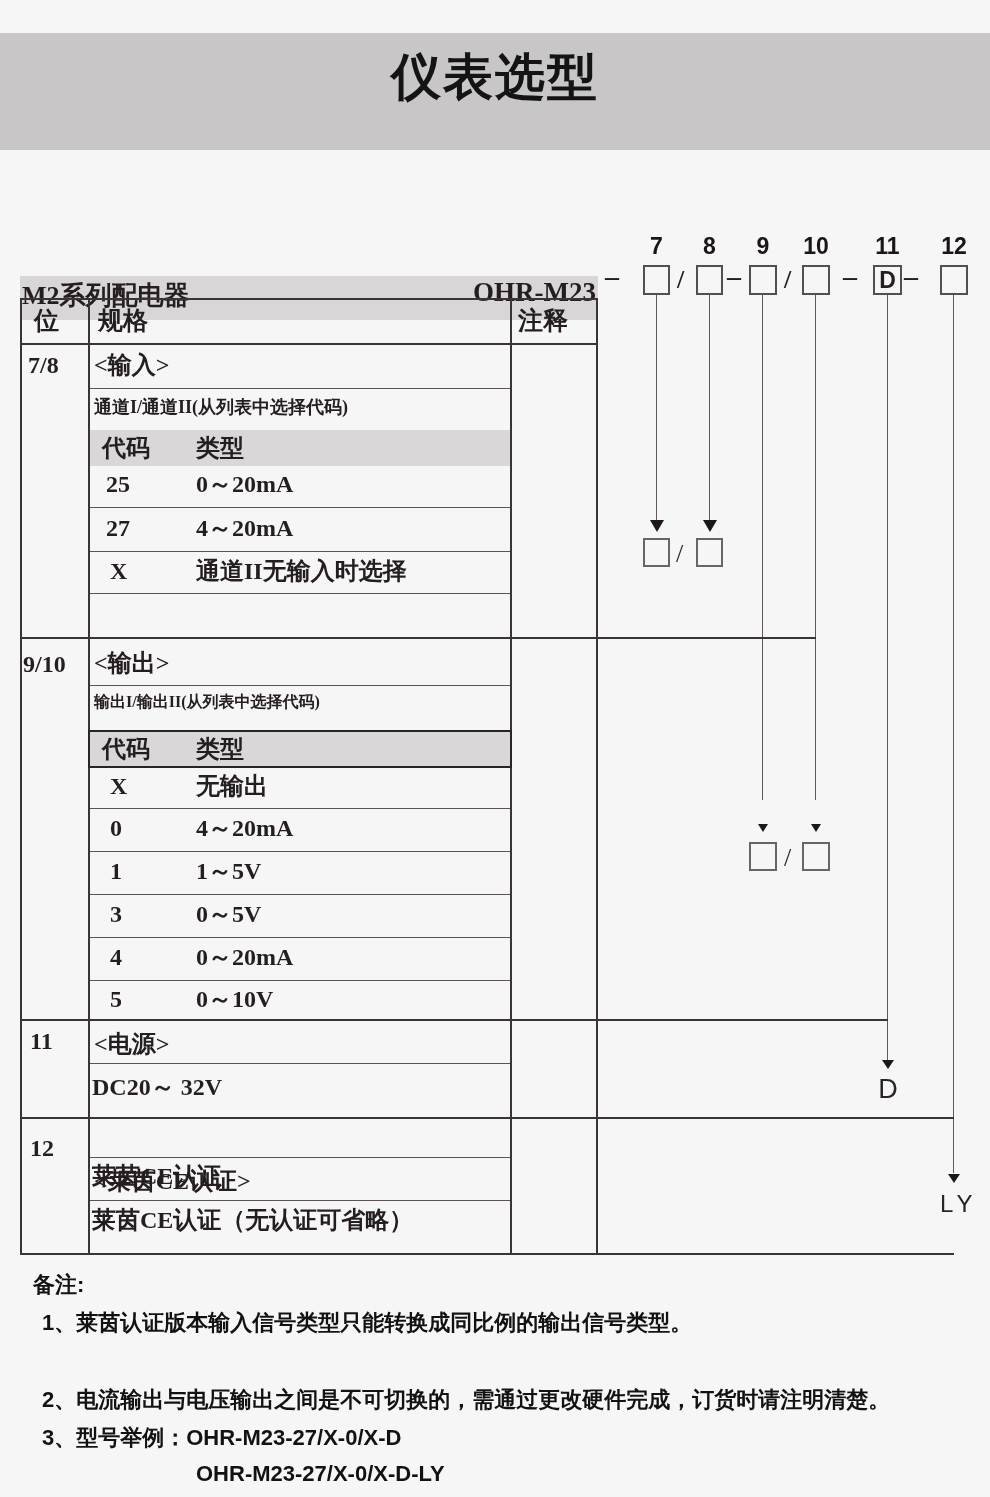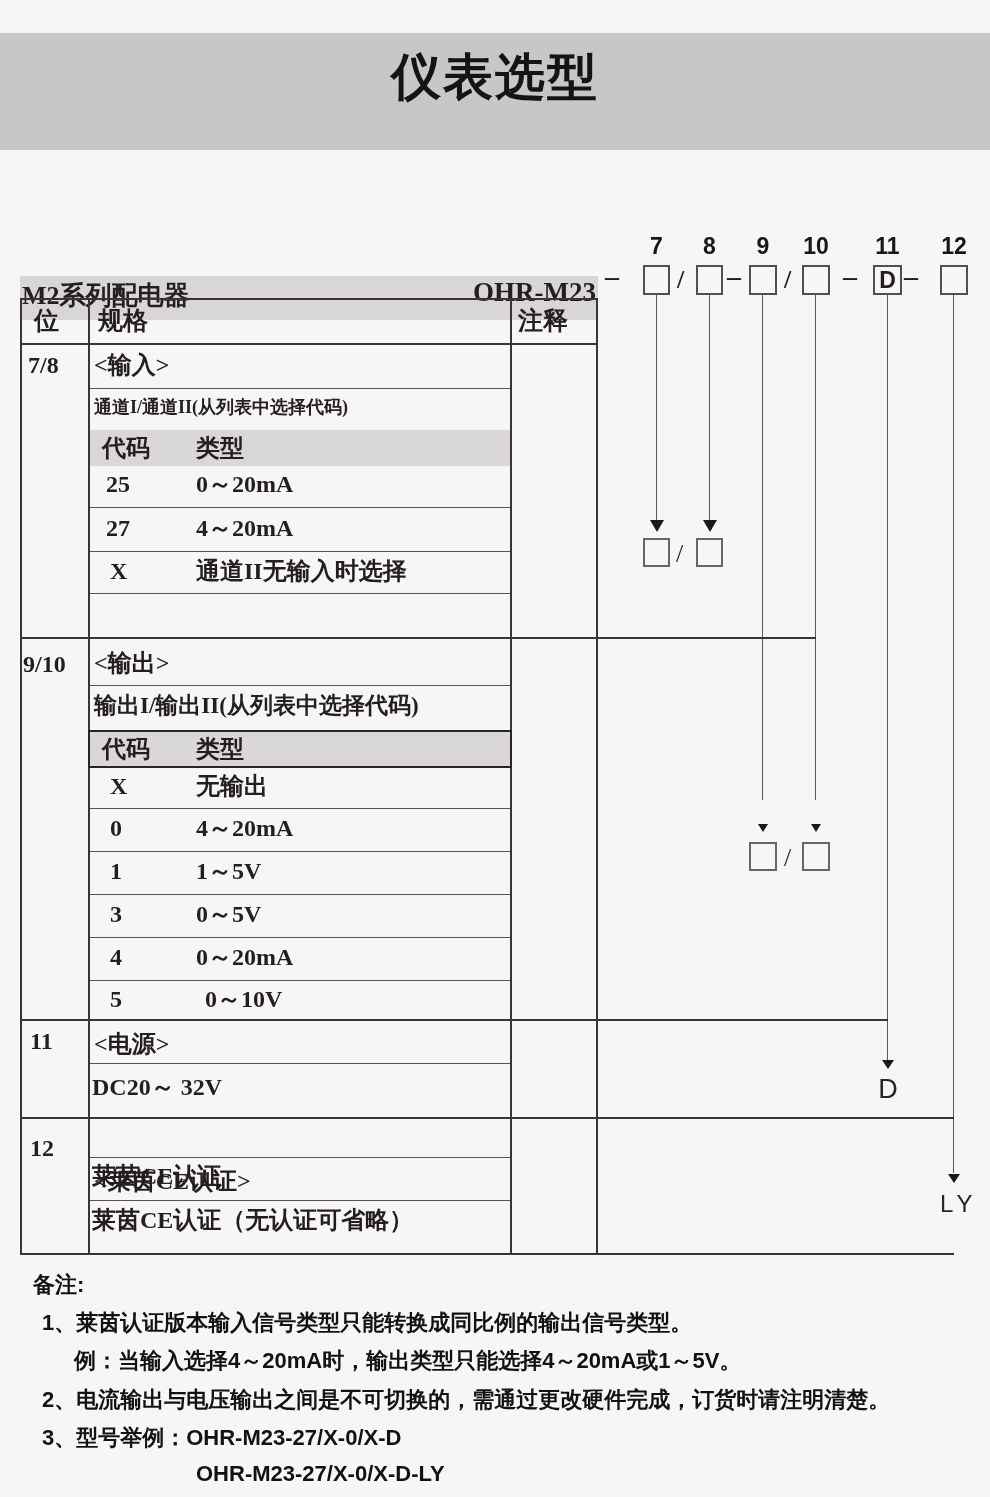--- a/index.html
+++ b/index.html
@@ -144,45 +144,44 @@
   <div class="t" style="left:196px;top:435px;">类型</div>
   <div class="t" style="left:106px;top:471px;">25</div>
   <div class="t" style="left:196px;top:471px;">0～20mA</div>
   <div class="t" style="left:106px;top:515px;text-align:center;">27</div>
   <div class="t" style="left:196px;top:515px;">4～20mA</div>
   <div class="t" style="left:110px;top:558px;">X</div>
   <div class="t" style="left:196px;top:558px;">通道II无输入时选择</div>
 
   <div class="t" style="left:23px;top:651px;">9/10</div>
   <div class="t" style="left:94px;top:650px;">&lt;输出&gt;</div>
-  <div class="t" style="left:94px;top:693px;font-size:23px;">输出I/输出II(从列表中选择代码)</div>
+  <div class="t" style="left:94px;top:693px;font-size:16px;">输出I/输出II(从列表中选择代码)</div>
   <div class="t" style="left:102px;top:736px;">代码</div>
   <div class="t" style="left:196px;top:736px;">类型</div>
   <div class="t" style="left:110px;top:773px;">X</div>
   <div class="t" style="left:196px;top:773px;">无输出</div>
   <div class="t" style="left:110px;top:815px;">0</div>
   <div class="t" style="left:196px;top:815px;">4～20mA</div>
   <div class="t" style="left:110px;top:858px;">1</div>
   <div class="t" style="left:196px;top:858px;">1～5V</div>
   <div class="t" style="left:110px;top:901px;">3</div>
   <div class="t" style="left:196px;top:901px;">0～5V</div>
   <div class="t" style="left:110px;top:944px;">4</div>
   <div class="t" style="left:196px;top:944px;">0～20mA</div>
   <div class="t" style="left:110px;top:986px;">5</div>
-  <div class="t" style="left:205px;top:986px;">0～10V</div>
+  <div class="t" style="left:196px;top:986px;">0～10V</div>
 
   <div class="t" style="left:30px;top:1028px;">11</div>
   <div class="t" style="left:94px;top:1031px;">&lt;电源&gt;</div>
   <div class="t" style="left:92px;top:1074px;">DC20～ 32V</div>
 
   <div class="t" style="left:30px;top:1135px;">12</div>
   <div class="t" style="left:94px;top:1124px;margin-top:44px;">&lt;莱茵CE认证&gt;</div>
   <div class="t" style="left:92px;top:1163px;">莱茵CE认证</div>
   <div class="t" style="left:92px;top:1207px;">莱茵CE认证（无认证可省略）</div>
 
   <div class="note" style="left:33px;top:1270px;">备注:</div>
   <div class="note" style="left:42px;top:1308px;">1、莱茵认证版本输入信号类型只能转换成同比例的输出信号类型。</div>
-  <div class="note" style="left:74px;top:1346px;">例：当输入选择4～20mA时，输出类型只能选择4～20mA或1～5V。</div>
   <div class="note" style="left:42px;top:1385px;">2、电流输出与电压输出之间是不可切换的，需通过更改硬件完成，订货时请注明清楚。</div>
   <div class="note" style="left:42px;top:1423px;">3、型号举例：OHR-M23-27/X-0/X-D</div>
   <div class="note" style="left:196px;top:1461px;">OHR-M23-27/X-0/X-D-LY</div>
 
 </div>
 
 </body></html>

